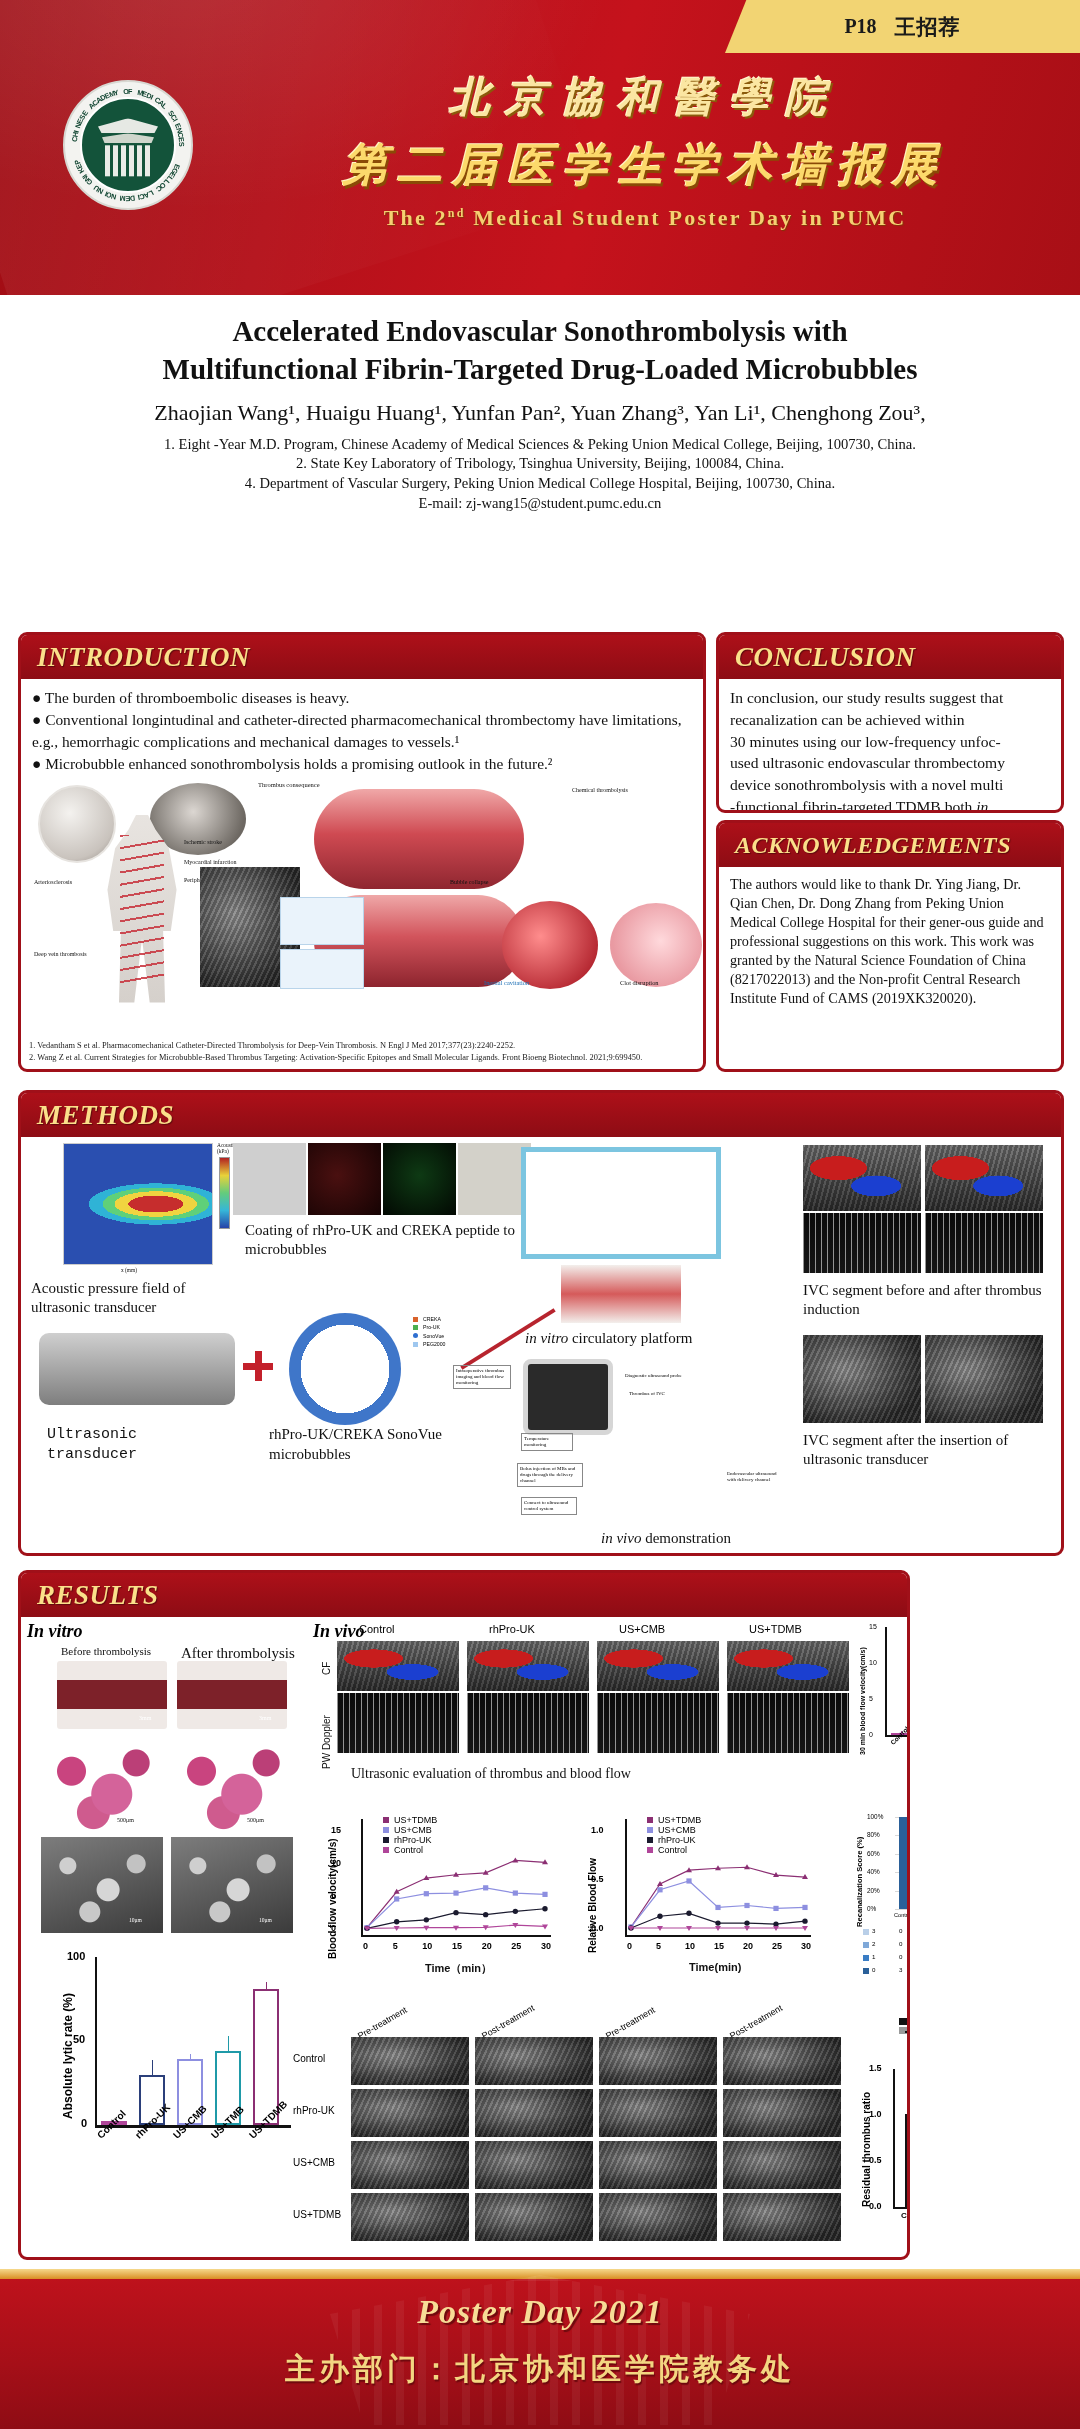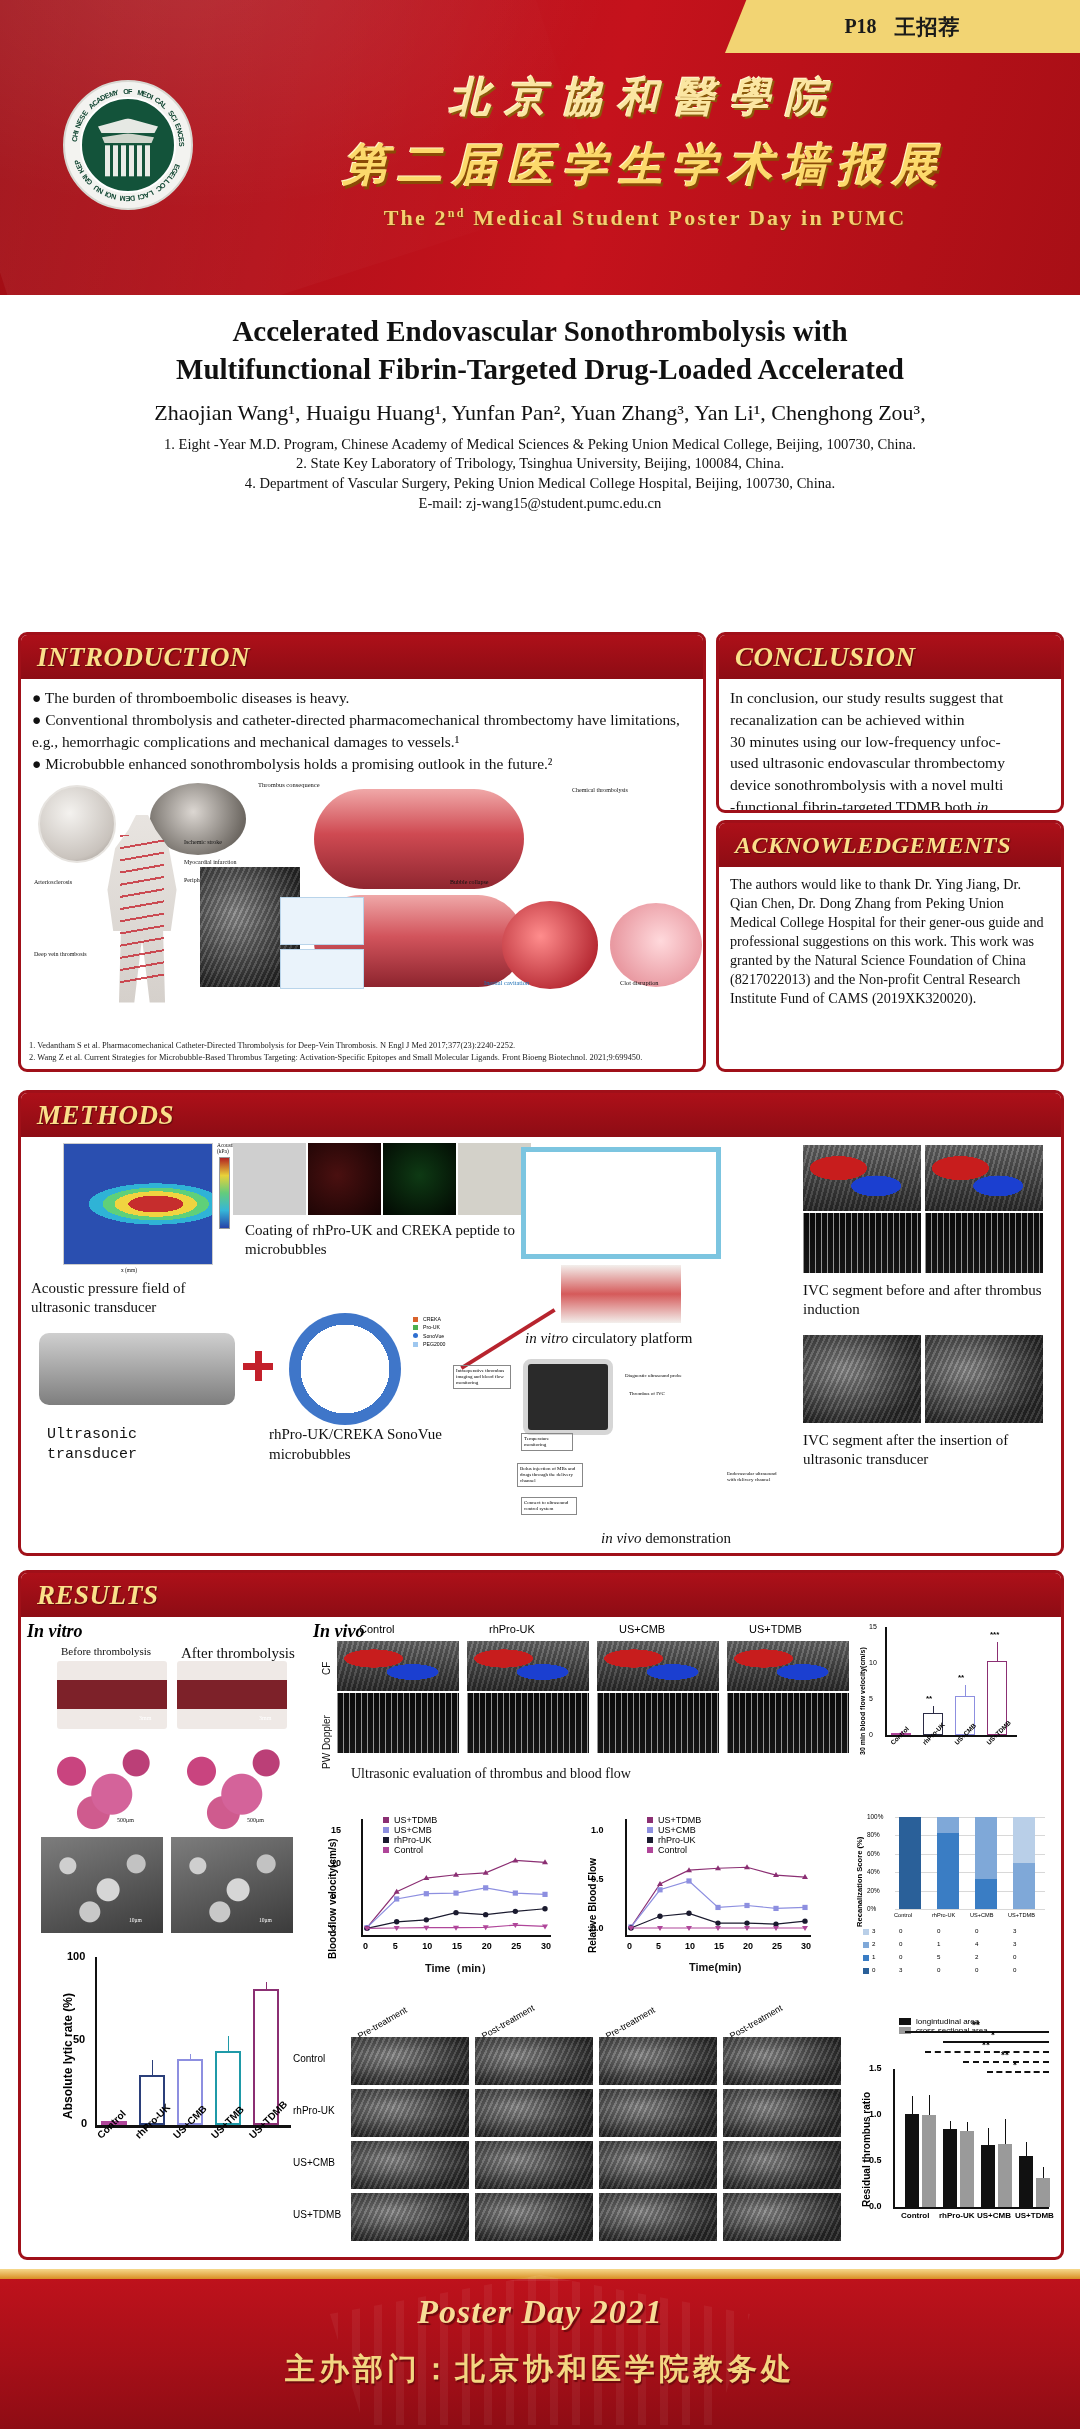--- a/index.html
+++ b/index.html
@@ -317,42 +317,42 @@
     <div class="cn-line2">第二届医学生学术墙报展</div>
     <div class="en-line">
       <span>The 2</span><sup>nd</sup><span> Medical Student Poster Day in PUMC</span>
     </div>
   </div>
 </div>
 
 <div class="titleblock">
   <div class="ptitle">
     <div>Accelerated Endovascular Sonothrombolysis with</div>
-    <div>Multifunctional Fibrin-Targeted Drug-Loaded Accelerated</div>
+    <div>Multifunctional Fibrin-Targeted Drug-Loaded Microbubbles</div>
   </div>
   <div class="authors">
     <div>Zhaojian Wang¹, Huaigu Huang¹, Yunfan Pan², Yuan Zhang³, Yan Li¹, Chenghong Zou³,</div>
   </div>
   <div class="affil">
 
     <div>1. Eight -Year M.D. Program, Chinese Academy of Medical Sciences &amp; Peking Union Medical College, Beijing, 100730, China.</div>
     <div>2. State Key Laboratory of Tribology, Tsinghua University, Beijing, 100084, China.</div>
     <div>4. Department of Vascular Surgery, Peking Union Medical College Hospital, Beijing, 100730, China.</div>
     <div class="email">E-mail: zj-wang15@student.pumc.edu.cn</div>
   </div>
 </div>
 
 <div class="panel" style="left:18px; top:632px; width:688px; height:440px;">
   <div class="panel-hd">
     <span>INTRODUCTION</span>
   </div>
   <div class="panel-bd">
     <div class="bullets">
       <p>● The burden of thromboembolic diseases is heavy.</p>
-      <p>● Conventional thrombolysis and catheter-directed pharmacomechanical thrombectomy have limitations, e.g., hemorrhagic complications and mechanical damages to vessels.¹</p>
+      <p>● Conventional longintudinal and catheter-directed pharmacomechanical thrombectomy have limitations, e.g., hemorrhagic complications and mechanical damages to vessels.¹</p>
       <p>● Microbubble enhanced sonothrombolysis holds a promising outlook in the future.²</p>
     </div>
 
     <div class="intro-fig">
 
       <div style="position:absolute;left:6px;top:6px;width:78px;height:78px;border-radius:50%;background:radial-gradient(circle at 40% 35%,#f4f2ef,#c9c3bd 70%,#8e8781);border:2px solid #e7e4e0;"></div>
       <div style="position:absolute;left:118px;top:4px;width:96px;height:72px;border-radius:50%;background:radial-gradient(circle at 45% 40%,#dcd7d2,#6d6862 75%);"></div>
       <div class="cap-sm" style="position:absolute;left:226px;top:2px;font-size:6.5px;">Thrombus consequence</div>
 
       <div style="position:absolute;left:62px;top:36px;width:96px;height:188px;background:linear-gradient(180deg,#e8e4e0,#d5d0cb);clip-path:polygon(44% 0,56% 0,64% 8%,78% 18%,86% 40%,80% 62%,72% 62%,74% 100%,58% 100%,50% 66%,42% 100%,26% 100%,28% 62%,20% 62%,14% 40%,22% 18%,36% 8%);"></div>
@@ -487,21 +487,21 @@
     <div class="doppler" style="position:absolute;left:782px;top:76px;width:118px;height:60px;"></div>
     <div class="doppler" style="position:absolute;left:904px;top:76px;width:118px;height:60px;"></div>
     <div class="cap" style="position:absolute;left:782px;top:144px;width:250px;">IVC segment before and after thrombus induction</div>
 
     <div class="us-img" style="position:absolute;left:782px;top:198px;width:118px;height:88px;"></div>
     <div class="us-img" style="position:absolute;left:904px;top:198px;width:118px;height:88px;"></div>
     <div class="cap" style="position:absolute;left:782px;top:294px;width:250px;">IVC segment after the insertion of ultrasonic transducer</div>
   </div>
 </div>
 
-<div class="panel" style="left:18px; top:1570px; width:1046px; height:690px;">
+<div class="panel" style="left:18px; top:1570px; width:892px; height:690px;">
   <div class="panel-hd">
     <span>RESULTS</span>
   </div>
   <div class="panel-bd" style="position:relative;height:640px;padding:4px 8px;">
 
     <div style="position:absolute;left:6px;top:4px;font-size:18px;font-weight:bold;font-style:italic;">In vitro</div>
 
     <div class="cap-sm" style="position:absolute;left:40px;top:28px;font-size:11px;">Before thrombolysis</div>
     <div class="cap-sm" style="position:absolute;left:160px;top:28px;font-size:15px;">After thrombolysis</div>
     <div class="clot" style="position:absolute;left:36px;top:44px;width:110px;height:68px;"></div>

